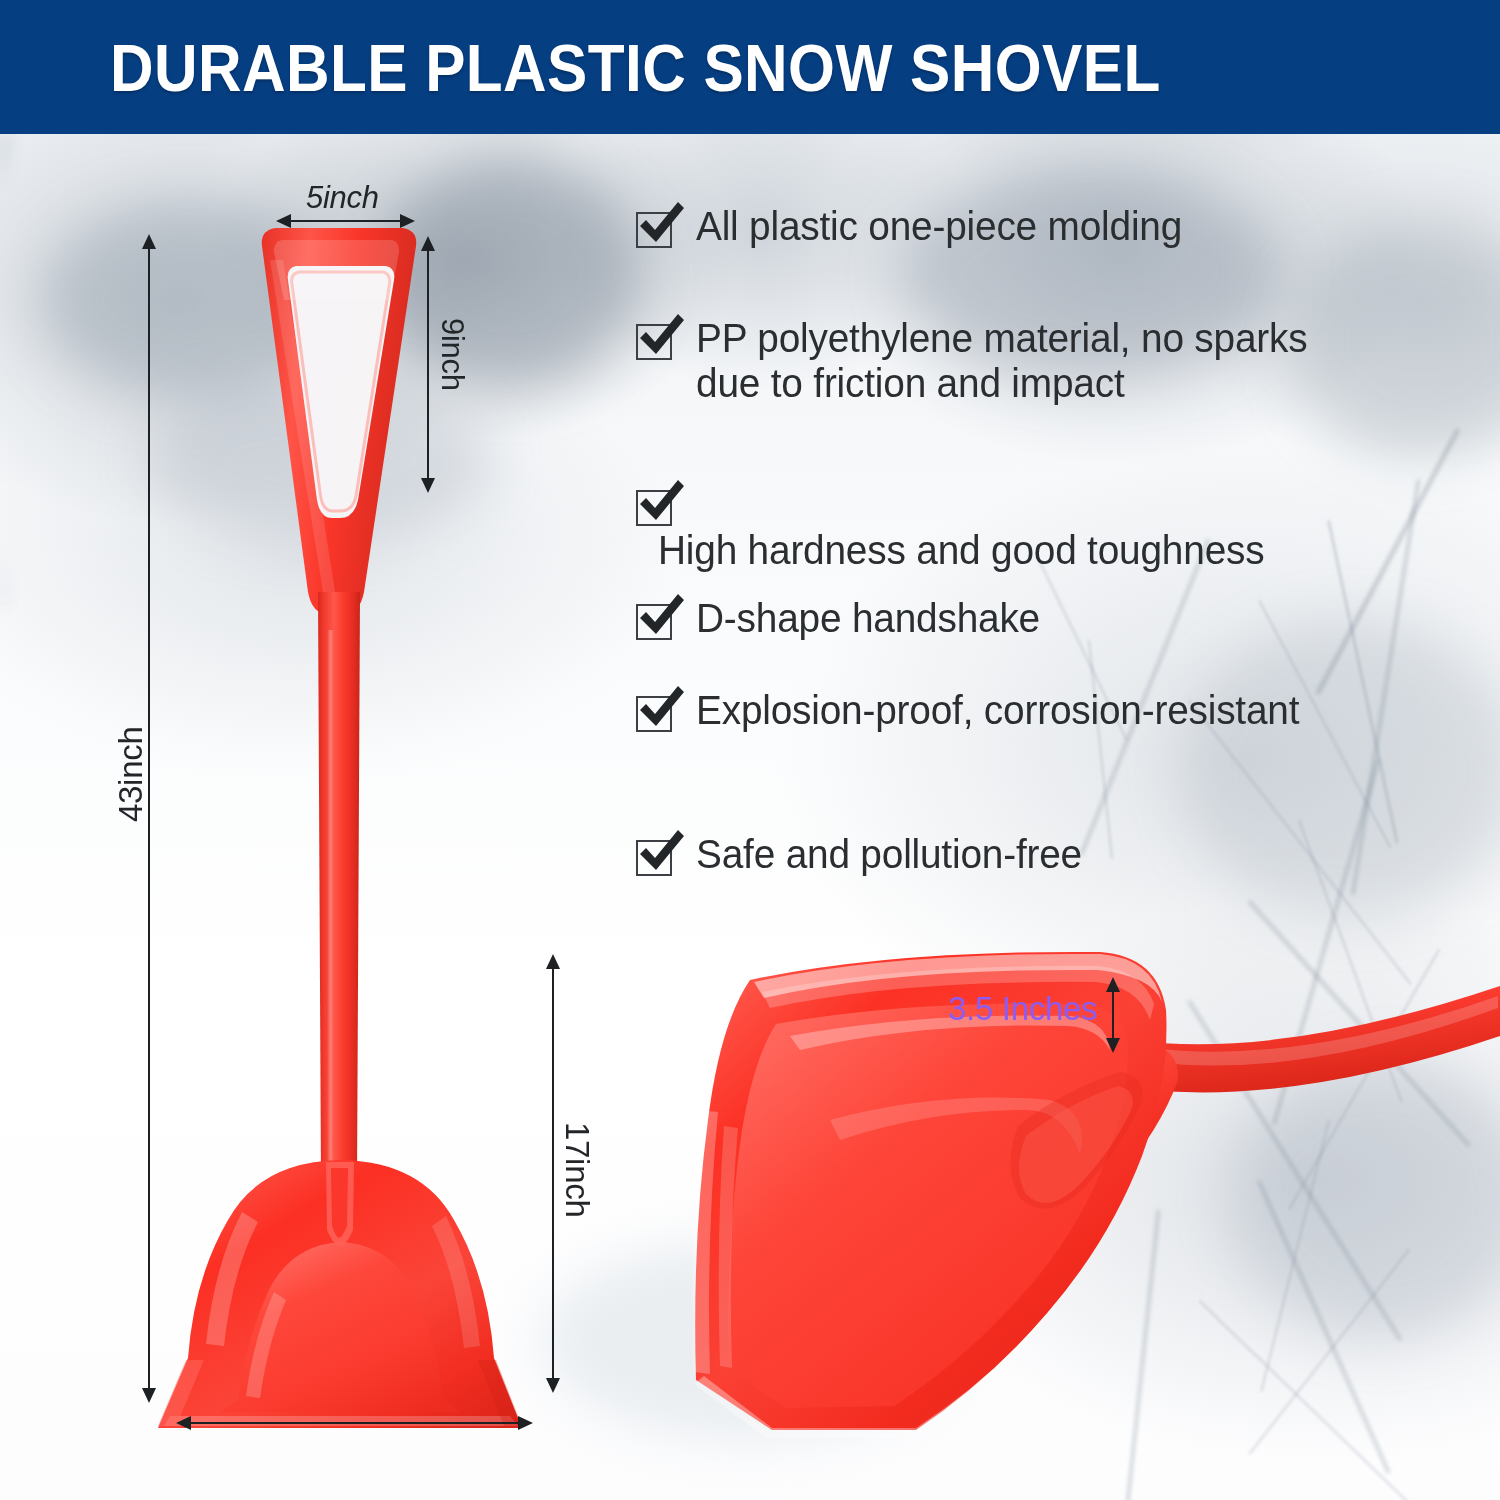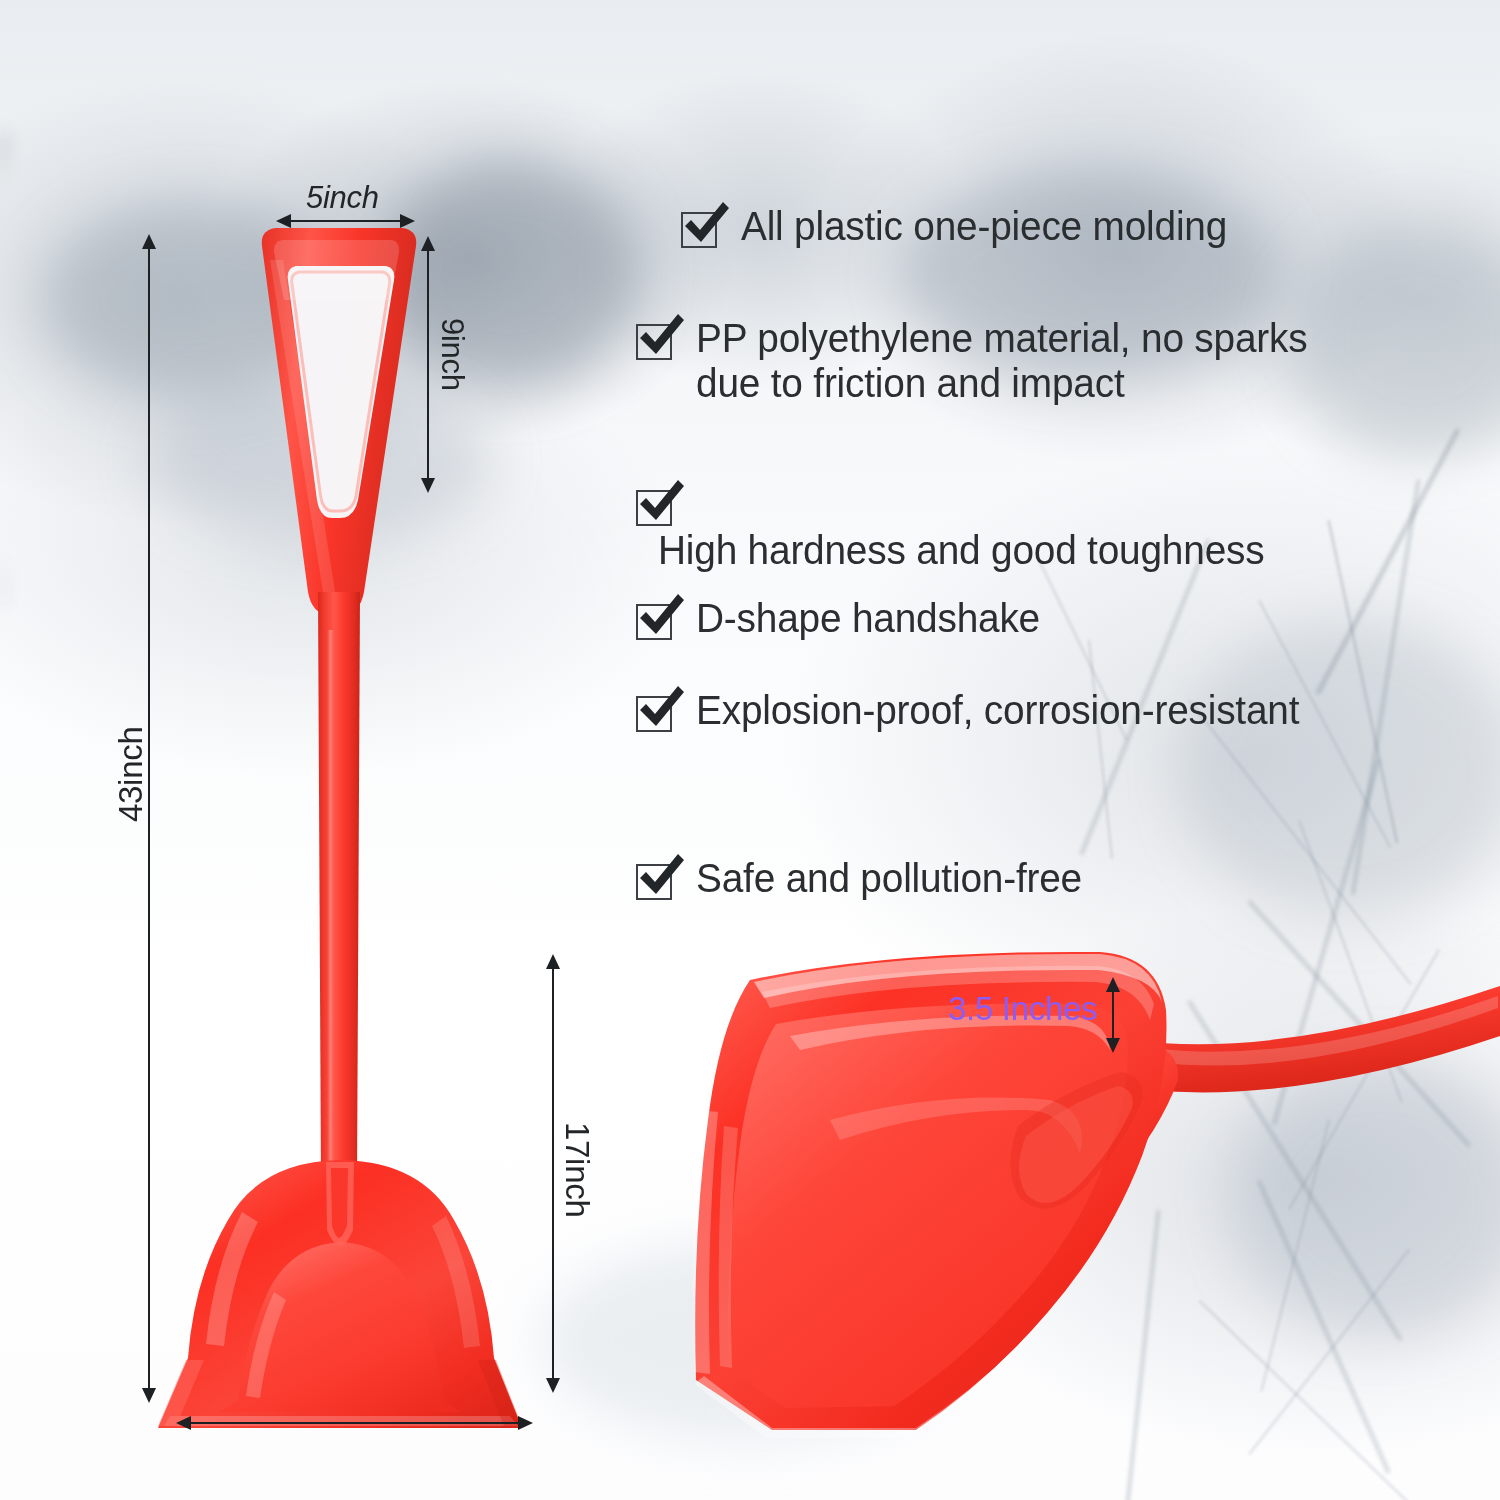--- a/index.html
+++ b/index.html
@@ -123,20 +123,23 @@
     <div class="bg-branch" style="left:1190px;top:1000px;width:400px;height:3px;transform:rotate(58deg);"></div>
     <div class="bg-branch thin" style="left:1330px;top:1120px;width:280px;height:2px;transform:rotate(104deg);"></div>
     <div class="bg-branch" style="left:1260px;top:1180px;width:320px;height:3px;transform:rotate(66deg);"></div>
     <div class="bg-branch thin" style="left:1410px;top:1250px;width:260px;height:2px;transform:rotate(128deg);"></div>
     <div class="bg-branch thin" style="left:1200px;top:1300px;width:300px;height:2px;transform:rotate(44deg);"></div>
     <div class="bg-branch" style="left:1160px;top:1210px;width:340px;height:3px;transform:rotate(96deg);"></div>
     <div class="bg-branch thin" style="left:1090px;top:640px;width:220px;height:2px;transform:rotate(84deg);"></div>
     <div class="bg-branch thin" style="left:1040px;top:560px;width:200px;height:2px;transform:rotate(64deg);"></div>
   </div>
 
+  <div class="header">
+    <div class="header-title">DURABLE PLASTIC SNOW SHOVEL</div>
+  </div>
 
   <div class="shovel-left">
     <svg width="420" height="1230" viewBox="0 0 420 1230" xmlns="http://www.w3.org/2000/svg">
       <defs>
         <linearGradient id="shaftG" x1="0" y1="0" x2="1" y2="0">
           <stop offset="0%" stop-color="#D9291F"></stop>
           <stop offset="14%" stop-color="#F23A2E"></stop>
           <stop offset="38%" stop-color="#FF564A"></stop>
           <stop offset="62%" stop-color="#FB382C"></stop>
           <stop offset="88%" stop-color="#E02B20"></stop>
@@ -311,21 +314,21 @@
 
   <div>
     <div class="dim-label big" style="left:948px;top:990px;color:#8b5cf6;">3.5 Inches</div>
     <div class="dim-line v-line" style="left:1112px;top:990px;height:50px;"></div>
     <div class="arrow up" style="left:1106px;top:977px;"></div>
     <div class="arrow down" style="left:1106px;top:1038px;"></div>
   </div>
 
   <div class="features">
 
-    <div class="feature-row" style="top:0px;margin-left:45px;">
+    <div class="feature-row" style="top:0px;">
       <div class="cbx">
         <div class="box"></div>
         <svg class="tick" viewBox="0 0 52 50">
           <path d="M6 26 L12 20 L21 30 L44 2 L50 8 L22 42 Z" fill="#232629"></path>
         </svg>
       </div>
       <div class="feature-text">All plastic one-piece molding</div>
     </div>
 
     <div class="feature-row" style="top:112px;">
@@ -362,21 +365,21 @@
     <div class="feature-row" style="top:484px;">
       <div class="cbx">
         <div class="box"></div>
         <svg class="tick" viewBox="0 0 52 50">
           <path d="M6 26 L12 20 L21 30 L44 2 L50 8 L22 42 Z" fill="#232629"></path>
         </svg>
       </div>
       <div class="feature-text">Explosion-proof, corrosion-resistant</div>
     </div>
 
-    <div class="feature-row" style="top:652px;">
+    <div class="feature-row" style="top:628px;">
       <div class="cbx">
         <div class="box"></div>
         <svg class="tick" viewBox="0 0 52 50">
           <path d="M6 26 L12 20 L21 30 L44 2 L50 8 L22 42 Z" fill="#232629"></path>
         </svg>
       </div>
       <div class="feature-text">Safe and pollution-free</div>
     </div>
 
   </div>

